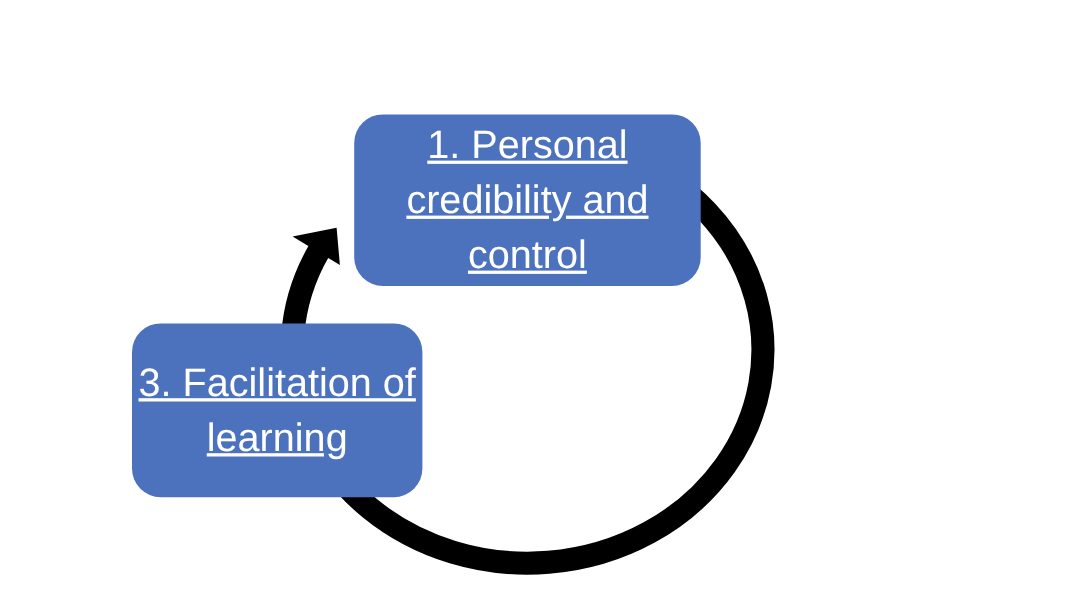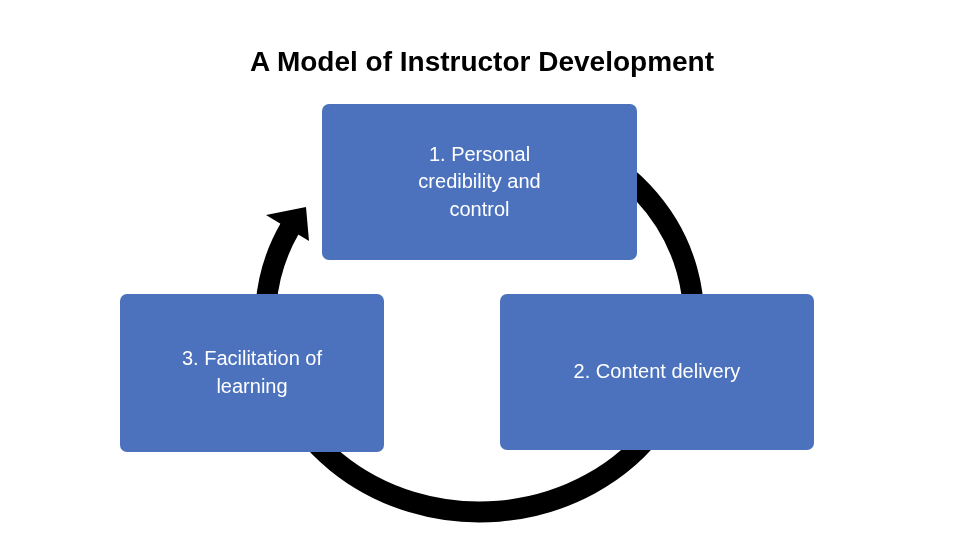--- a/index.html
+++ b/index.html
@@ -46,45 +46,44 @@
     fill: var(--arrow, #000000);
     stroke: none;
   }
   .node {
     position: absolute;
     z-index: 2;
     display: flex;
     align-items: center;
     justify-content: center;
     text-align: center;
-    border-radius: 7px;
+    border-radius: 26px;
     background: var(--node-fill, #4C72BE);
     color: var(--node-text, #ffffff);
-    font-size: 20px;
+    font-size: 36px;
     line-height: 1.38;
     white-space: pre-line;
+    text-decoration: underline;
   }
   .node-1 { left: 322px; top: 104px; width: 315px; height: 156px; }
   .node-2 { left: 500px; top: 294px; width: 314px; height: 156px; }
   .node-3 { left: 120px; top: 294px; width: 264px; height: 158px; }
 </style>
 </head>
 <body>
 
 <div class="stage">
 
-  <h1 class="title">A Model of Instructor Development</h1>
 
   <svg class="cycle" viewBox="0 0 974 547" aria-hidden="true">
     <path class="cycle-path" d="M 480 124 A 214 194 0 1 1 290 228"></path>
     <polygon class="cycle-head" points="306,207 266,215 309,241"></polygon>
   </svg>
 
   <div class="node node-1">1. Personal
 credibility and
 control</div>
 
-  <div class="node node-2">2. Content delivery</div>
 
   <div class="node node-3">3. Facilitation of
 learning</div>
 
 </div>
 
 </body></html>

